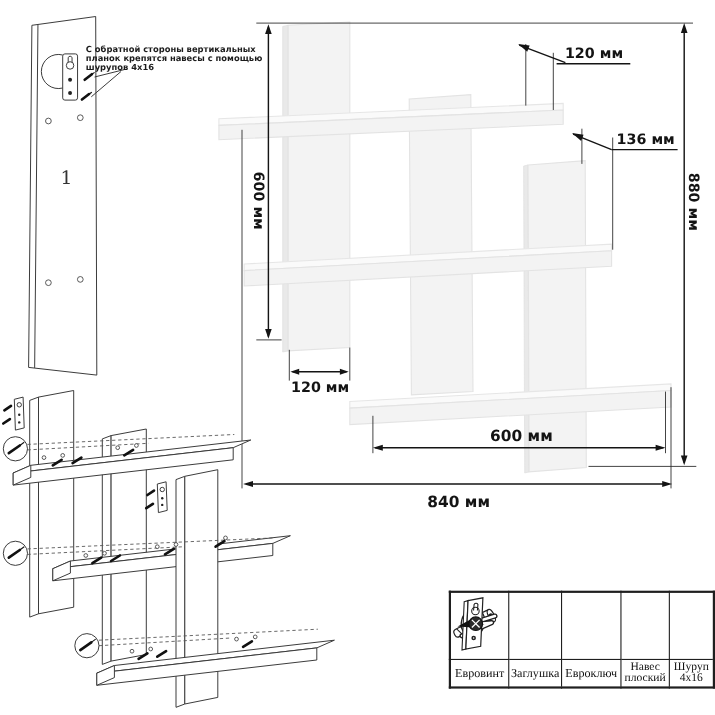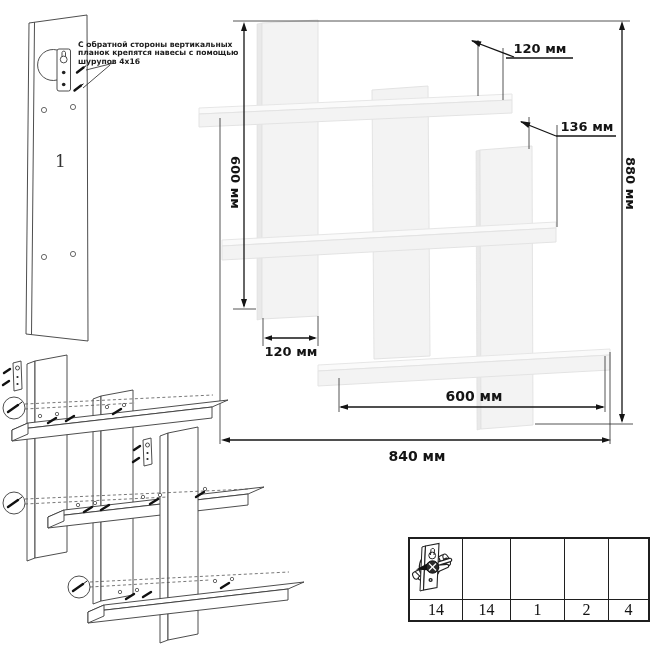--- a/index.html
+++ b/index.html
@@ -315,22 +315,28 @@
     <td class="hw-icon-cell" style="width:39px">
       <svg width="35" height="58" viewBox="0 0 35 58">
         <polygon points="7,31.5 20,24.5 21,32.5" fill="#111"></polygon>
         <circle cx="23.5" cy="29" r="6.2" fill="#2b2b2b" stroke="#111" stroke-width="1"></circle>
         <line x1="20" y1="25.5" x2="27" y2="32.5" stroke="#fff" stroke-width="1.2"></line>
         <line x1="27" y1="25.5" x2="20" y2="32.5" stroke="#fff" stroke-width="1.2"></line>
       </svg>
     </td>
   </tr>
   <tr>
-    <td class="hw-qty">14</td>
-    <td class="hw-qty">14</td>
-    <td class="hw-qty">1</td>
-    <td class="hw-qty">2</td>
-    <td class="hw-qty">4</td>
+    <td class="hw-name">Евровинт</td>
+    <td class="hw-name">Заглушка</td>
+    <td class="hw-name">Евроключ</td>
+    <td class="hw-name">
+      <span class="two-line">Навес</span>
+      <span class="two-line">плоский</span>
+    </td>
+    <td class="hw-name">
+      <span class="two-line">Шуруп</span>
+      <span class="two-line">4х16</span>
+    </td>
   </tr>
 </tbody>
     </table>
 
 </div>
 
 </body></html>

